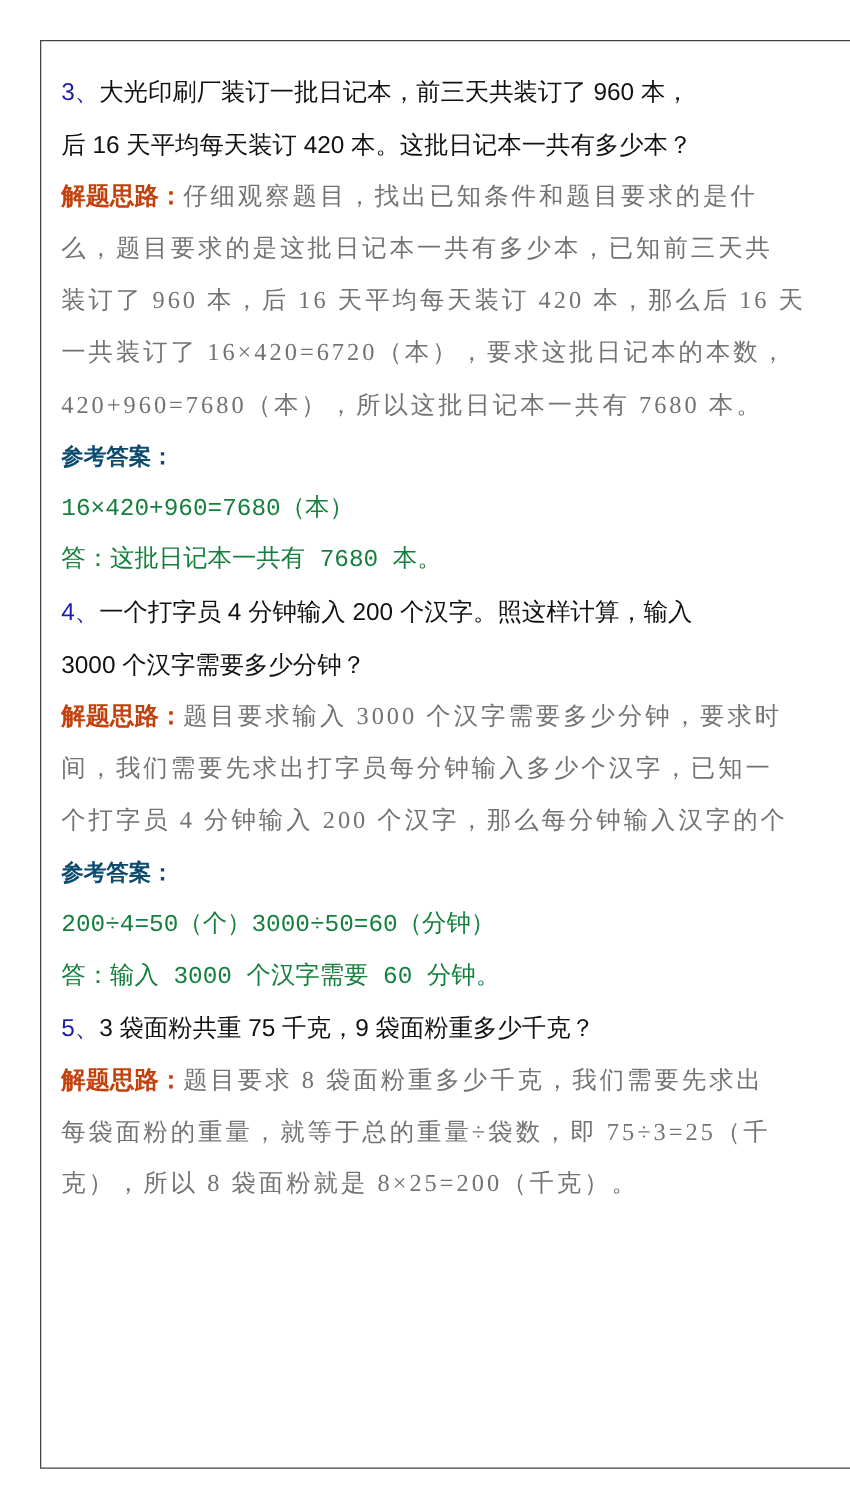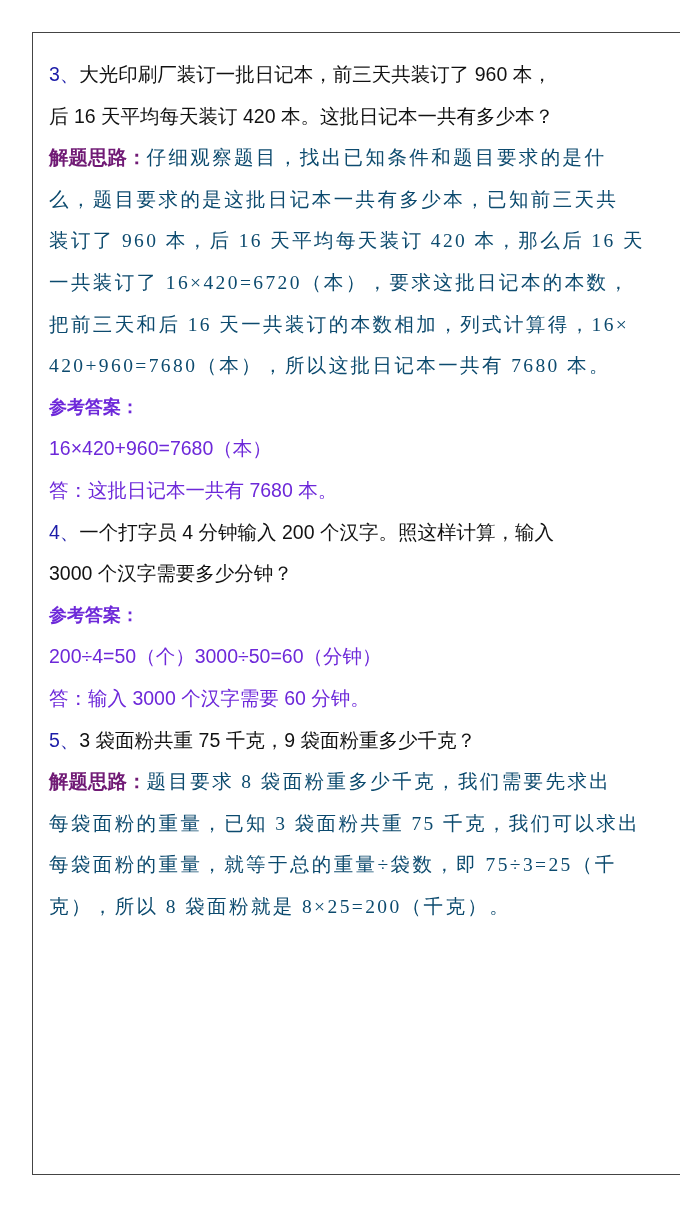--- a/index.html
+++ b/index.html
@@ -38,63 +38,64 @@
     }
     .q {
       font-family: "Liberation Sans", "DejaVu Sans", sans-serif;
       color: #111111;
     }
     .num {
       color: #1c1ca8;
     }
     .label-green {
       font-family: "Liberation Sans", "DejaVu Sans", sans-serif;
-      color: #701a75;
+      color: #c2410c;
       font-weight: bold;
     }
     .analysis {
       font-family: "Liberation Serif", "DejaVu Serif", serif;
-      color: #0c4a6e;
+      color: #737373;
       letter-spacing: 2.4px;
     }
     .label-purple {
       font-family: "Liberation Sans", "DejaVu Sans", sans-serif;
-      color: #6d28d9;
+      color: #0c4a6e;
       font-weight: bold;
       font-size: 18px;
     }
     .answer {
-      font-family: Liberation Sans, sans-serif;
-      color: #6d28d9;
+      font-family: Liberation Mono, monospace;
+      color: #15803d;
     }
   </style>
 </head>
 <body>
 
 <div class="frame">
   <div class="content">
 
     <div class="line q"><span class="num">3、</span><span>大光印刷厂装订一批日记本，前三天共装订了 960 本，</span></div>
     <div class="line q">后 16 天平均每天装订 420 本。这批日记本一共有多少本？</div>
     <div class="line"><span class="label-green">解题思路：</span><span class="analysis">仔细观察题目，找出已知条件和题目要求的是什</span></div>
     <div class="line analysis">么，题目要求的是这批日记本一共有多少本，已知前三天共</div>
     <div class="line analysis">装订了 960 本，后 16 天平均每天装订 420 本，那么后 16 天</div>
     <div class="line analysis">一共装订了 16×420=6720（本），要求这批日记本的本数，</div>
-    <div class="line analysis">把前三天和后 16 天一共装订的本数相加，列式计算得，16×</div>
     <div class="line analysis">420+960=7680（本），所以这批日记本一共有 7680 本。</div>
     <div class="line label-purple">参考答案：</div>
     <div class="line answer">16×420+960=7680（本）</div>
     <div class="line answer">答：这批日记本一共有 7680 本。</div>
 
     <div class="line q"><span class="num">4、</span><span>一个打字员 4 分钟输入 200 个汉字。照这样计算，输入</span></div>
     <div class="line q">3000 个汉字需要多少分钟？</div>
+    <div class="line"><span class="label-green">解题思路：</span><span class="analysis">题目要求输入 3000 个汉字需要多少分钟，要求时</span></div>
+    <div class="line analysis">间，我们需要先求出打字员每分钟输入多少个汉字，已知一</div>
+    <div class="line analysis">个打字员 4 分钟输入 200 个汉字，那么每分钟输入汉字的个</div>
     <div class="line label-purple">参考答案：</div>
     <div class="line answer">200÷4=50（个）3000÷50=60（分钟）</div>
     <div class="line answer">答：输入 3000 个汉字需要 60 分钟。</div>
 
     <div class="line q"><span class="num">5、</span><span>3 袋面粉共重 75 千克，9 袋面粉重多少千克？</span></div>
     <div class="line"><span class="label-green">解题思路：</span><span class="analysis">题目要求 8 袋面粉重多少千克，我们需要先求出</span></div>
-    <div class="line analysis">每袋面粉的重量，已知 3 袋面粉共重 75 千克，我们可以求出</div>
     <div class="line analysis">每袋面粉的重量，就等于总的重量÷袋数，即 75÷3=25（千</div>
     <div class="line analysis">克），所以 8 袋面粉就是 8×25=200（千克）。</div>
 
   </div>
 </div>
 
 </body></html>

